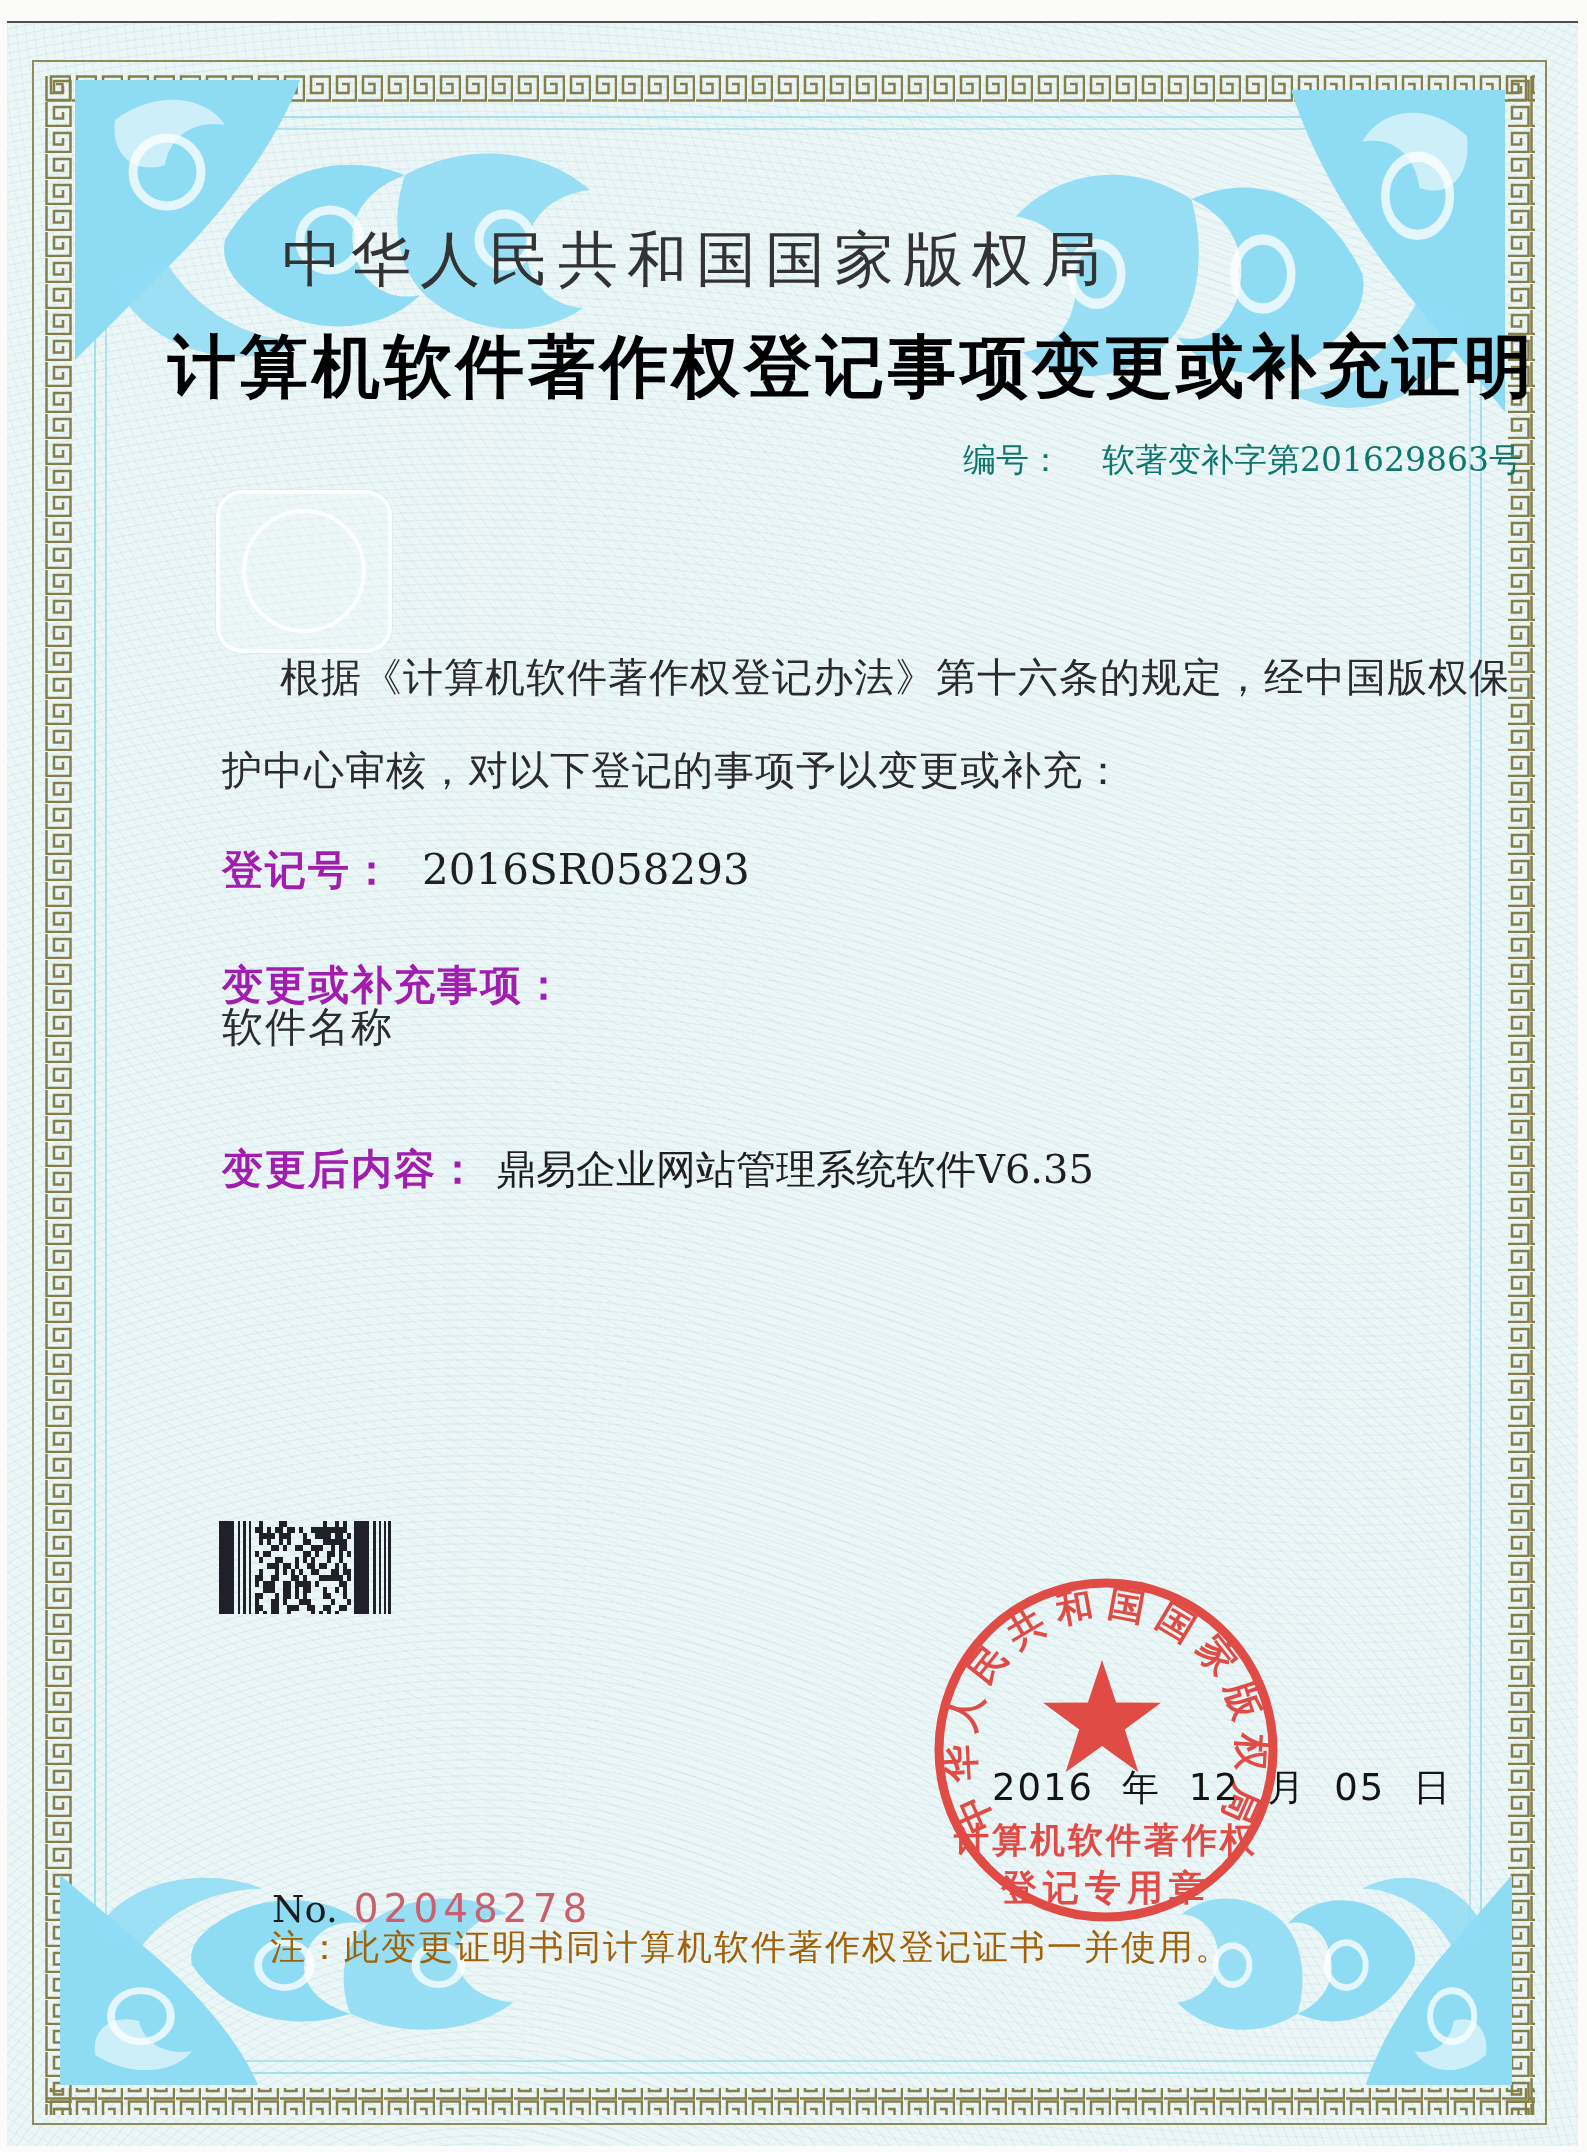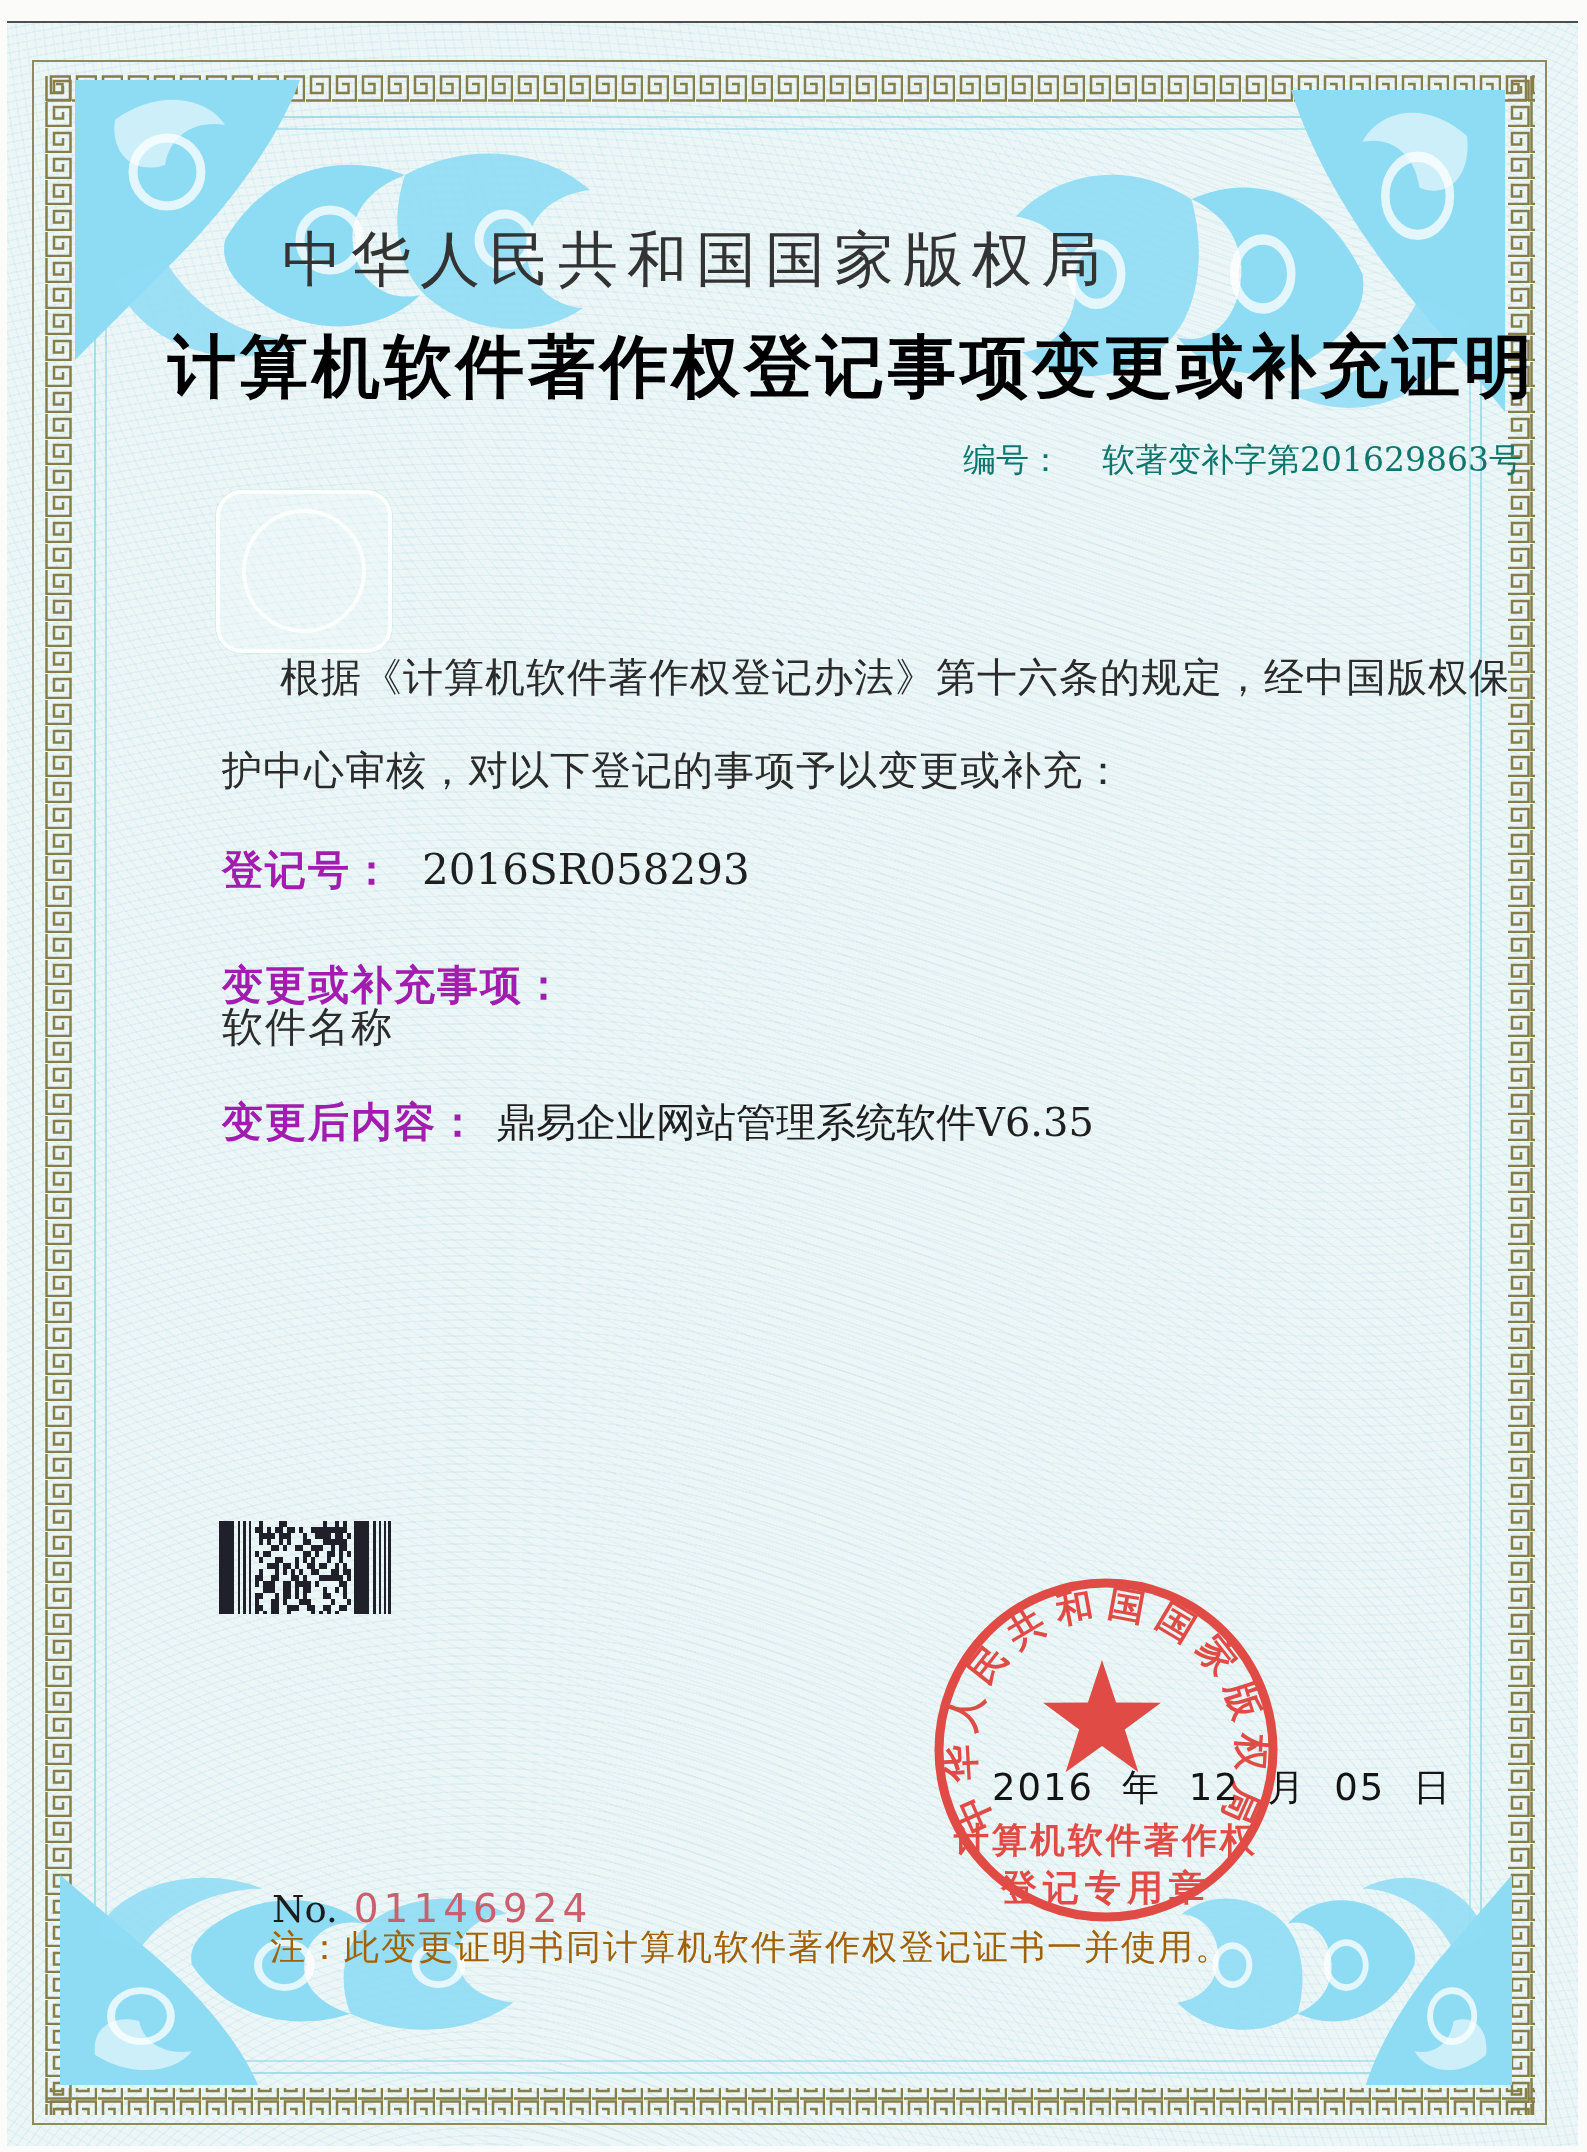--- a/index.html
+++ b/index.html
@@ -31,21 +31,21 @@
   .body-line1{left:280px;top:650px;font-size:40px;letter-spacing:1px;}
   .body-line2{left:222px;top:743px;font-size:40px;letter-spacing:1px;}
 
   .field{left:222px;font-size:41px;}
   .field .lab{font-family:"DejaVu Sans","Liberation Sans",sans-serif;font-weight:bold;letter-spacing:2px;color:#a21caf;}
   .field .lab-light{font-family:"DejaVu Sans","Liberation Sans",sans-serif;font-weight:normal;letter-spacing:2px;color:#2c2c2c;}
   .field .val{font-family:"DejaVu Serif","Liberation Serif",serif;color:#1f1f1f;}
   .f1{top:843px;} .f1 .val{margin-left:28px;font-size:42px;}
   .f2{top:922px;margin-top:36px;}
   .f3{top:1000px;}
-  .f4{top:1095px;} .f4 .val{margin-left:16px;font-size:40px;}
+  .f4{top:1142px;} .f4 .val{margin-left:16px;font-size:40px;}
 
   .watermark{
     position:absolute;left:216px;top:490px;width:168px;height:155px;
     border:4px solid rgba(255,255,255,.85);border-radius:26px;
     box-shadow:0 0 0 1px rgba(190,225,215,.35);background:rgba(242,252,248,.28);
   }
   .watermark::after{
     content:"";position:absolute;left:22px;top:15px;width:116px;height:116px;
     border:4px solid rgba(255,255,255,.8);border-radius:50%;
   }
@@ -336,15 +336,15 @@
     <textPath href="#sealArc" startOffset="50%" text-anchor="middle">中华人民共和国国家版权局</textPath>
   </text>
   <polygon class="seal-star" points="176,90 190.1,132.6 235,132.8 198.8,159.4 212.4,202.2 176,176 139.6,202.2 153.2,159.4 117,132.8 161.9,132.6"></polygon>
   <text class="seal-caption" x="180" y="282" font-size="35" letter-spacing="3" text-anchor="middle">计算机软件著作权</text>
   <text class="seal-caption" x="180" y="330" font-size="36" letter-spacing="6" text-anchor="middle">登记专用章</text>
 </svg>
 
 <div class="txt seal-date">2016 年 12 月 05 日</div>
 
 <div class="txt no-line">
-  <span>No.</span><span class="no-value">01146924</span>
+  <span>No.</span><span class="no-value">02048278</span>
 </div>
 <div class="txt note-line">注：此变更证明书同计算机软件著作权登记证书一并使用。</div>
 
 </body></html>

